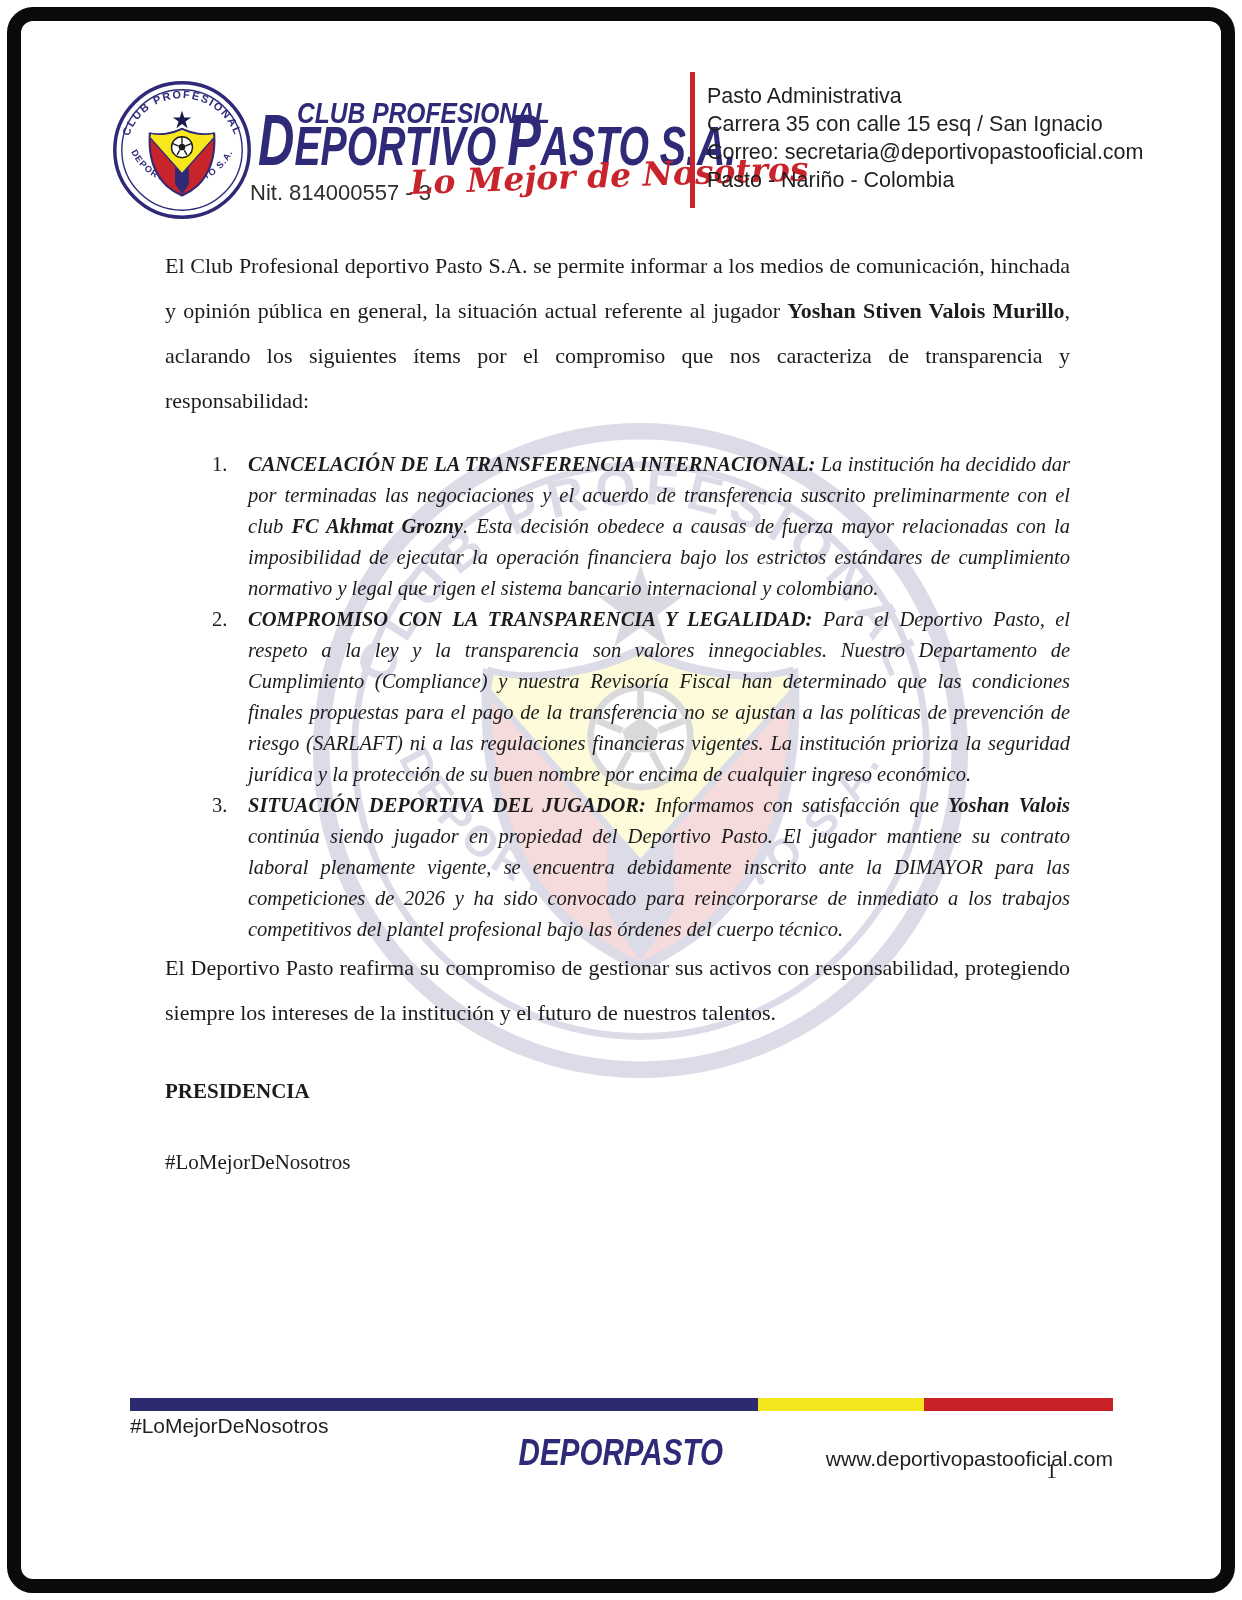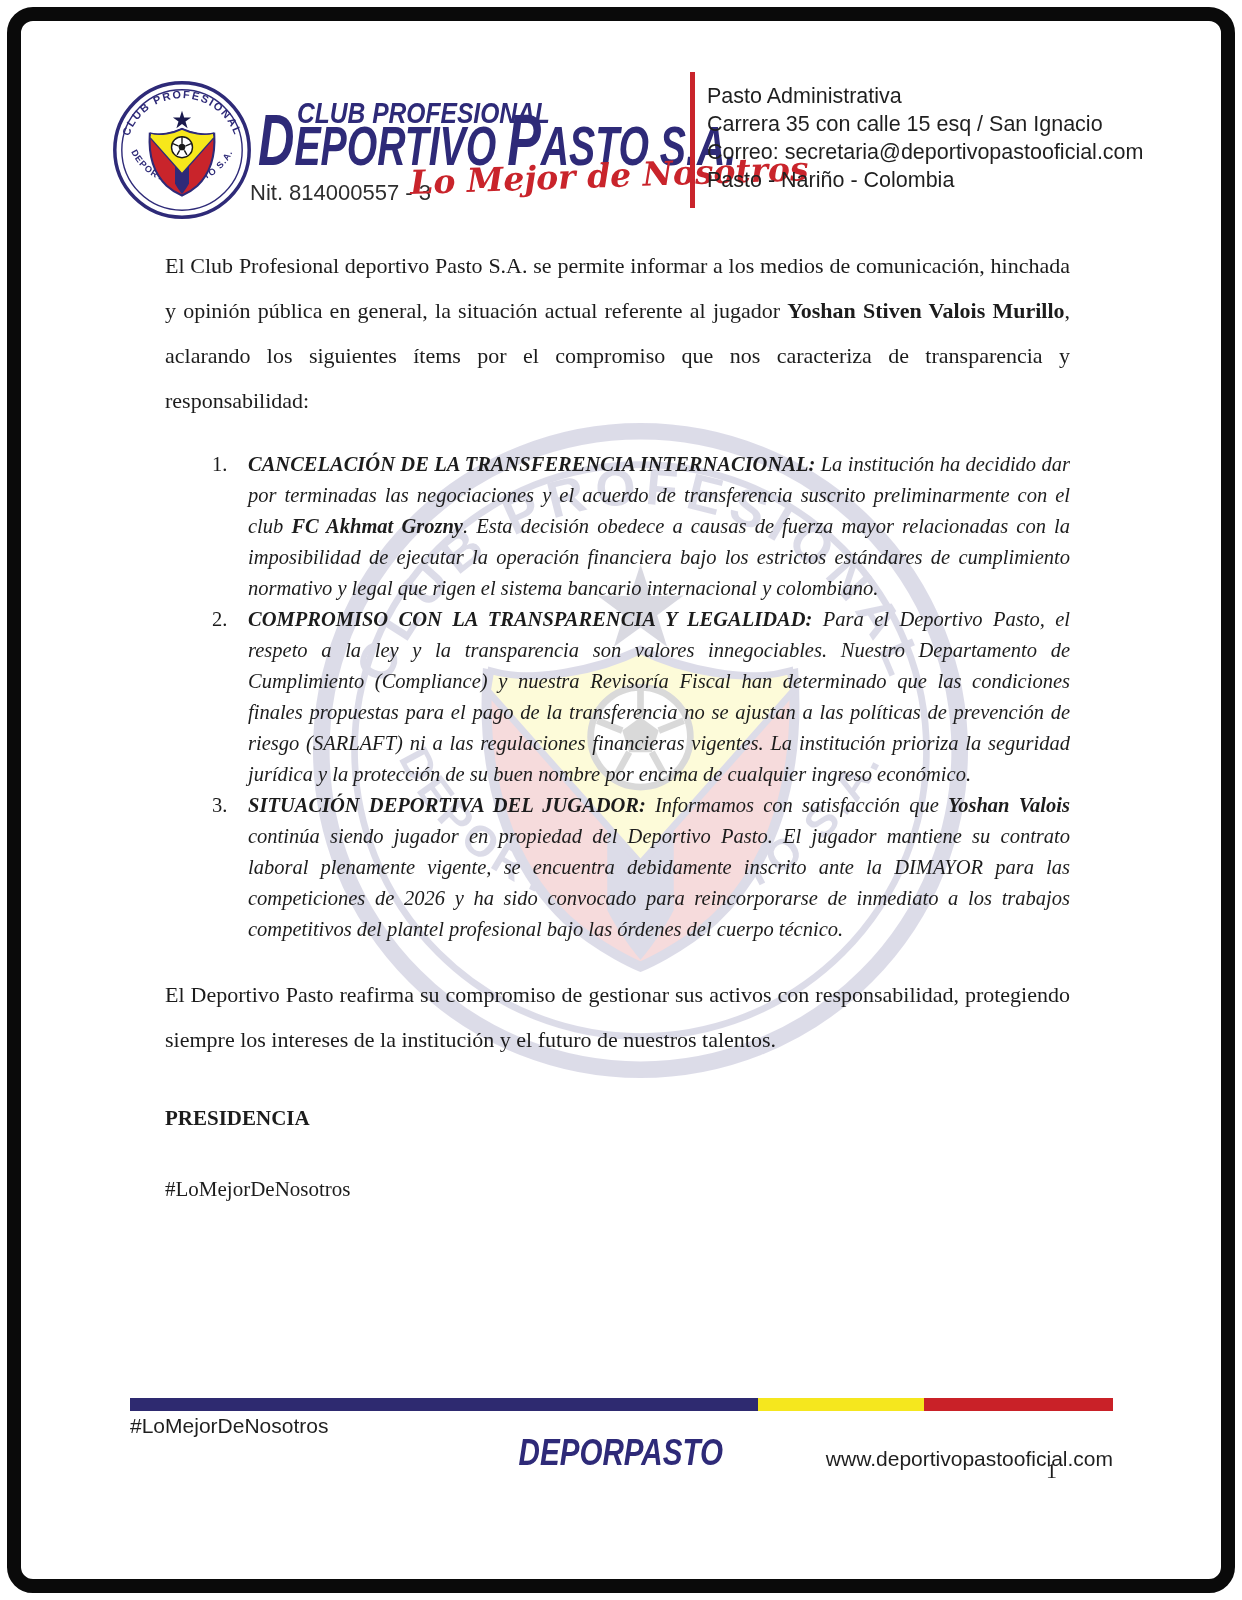--- a/index.html
+++ b/index.html
@@ -74,21 +74,21 @@
     margin-left:-10px;
   }
   .dateline { font-weight:bold; font-size:21px; margin-bottom:33px; }
   .para {
     font-size:22px; line-height:45px; text-align:justify;
   }
   .items { margin-top:26px; }
   .item { display:flex; padding-left:47px; }
   .item .num { width:36px; flex:none; font-size:20.5px; line-height:31px; }
   .item .itext { flex:1; font-size:20.5px; line-height:31px; text-align:justify;font-style:italic; }
-  .closing { margin-top:27px; }
+  .closing { }
   .signature { margin-top:44px; font-weight:bold; font-size:21px; }
   .doc-hashtag { margin-top:46px; font-size:21px; }
   b { font-weight:bold; }
   
   .footer { position:absolute; left:0; top:0; width:100%; z-index:2; }
   .bar {
     position:absolute; left:130px; top:1398px;
     width:983px; height:13px; display:flex;
   }
   .bar .seg { height:100%; }

